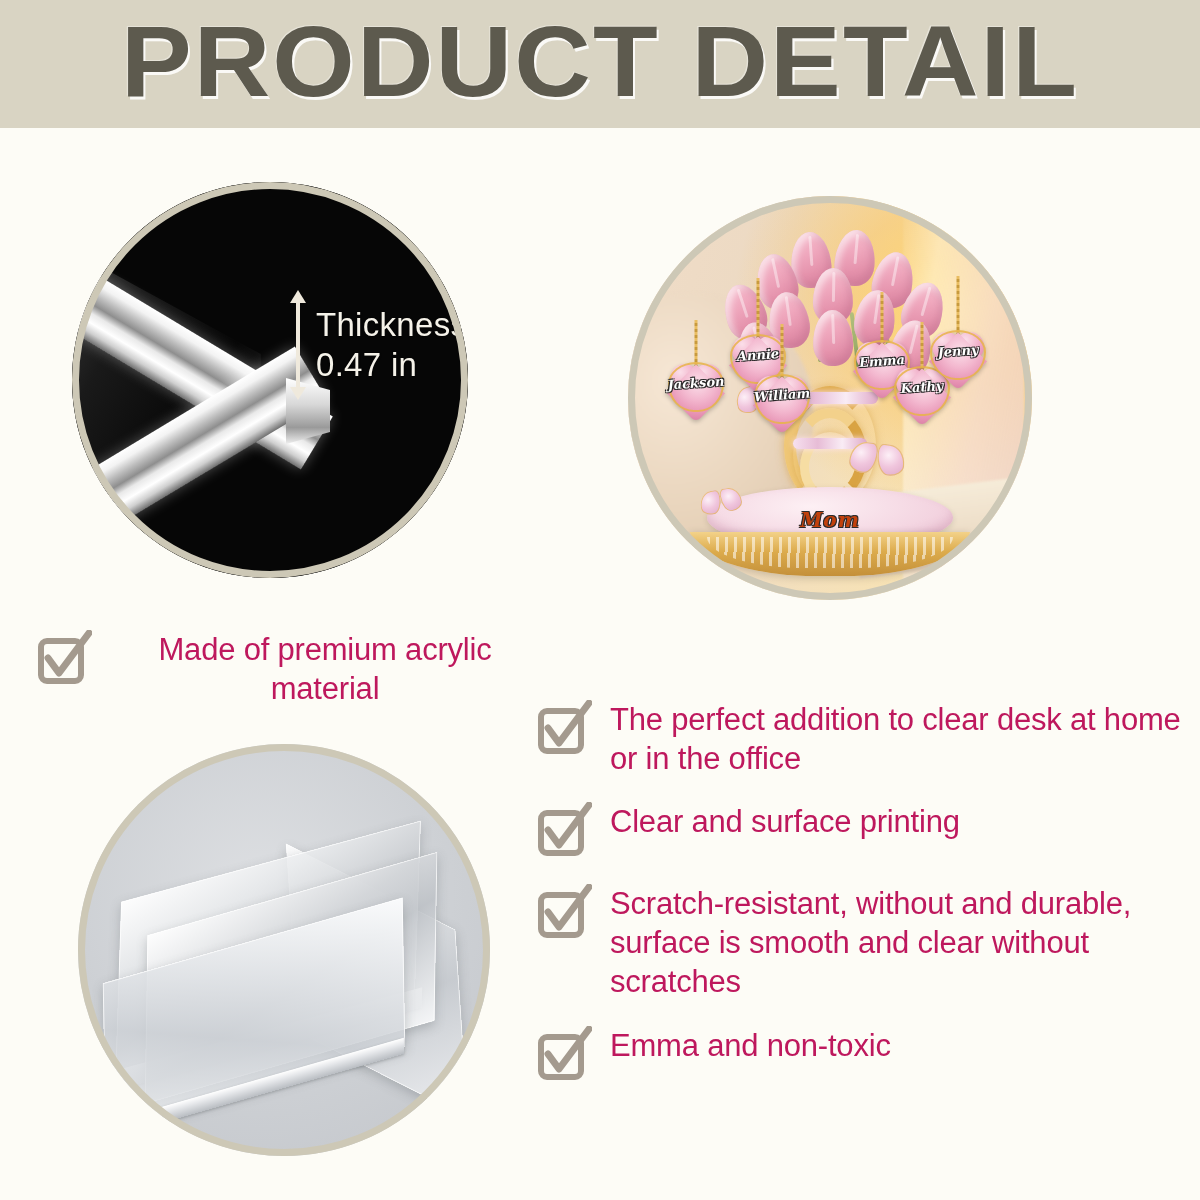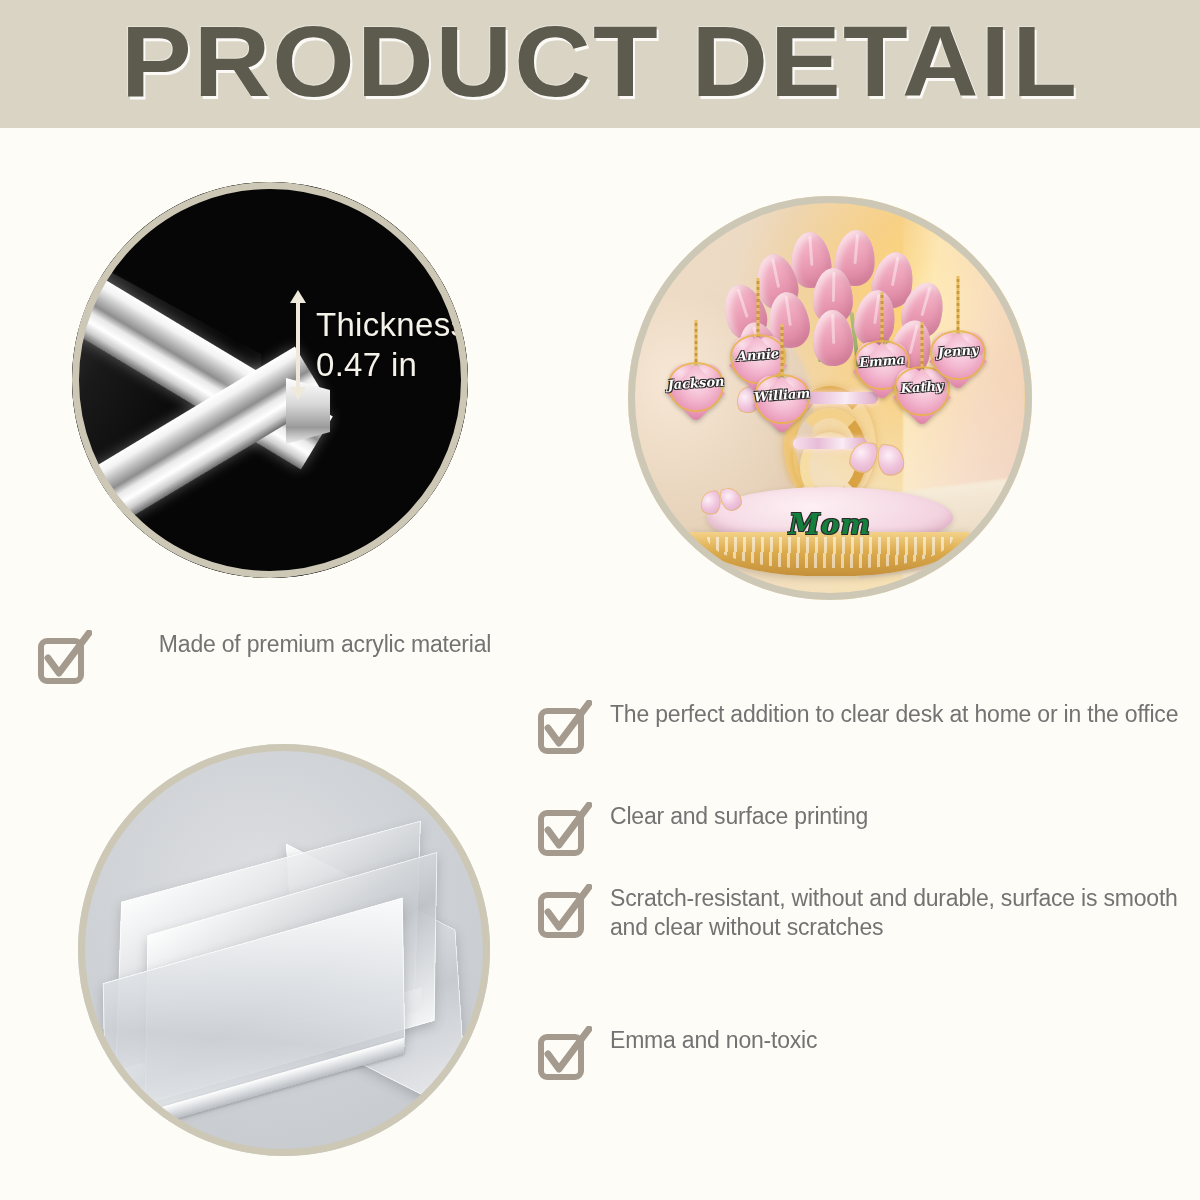--- a/index.html
+++ b/index.html
@@ -231,21 +231,21 @@
   .base-gold::after{
     content:""; position:absolute; inset:12% 6% 18% 6%;
     background: repeating-linear-gradient(92deg, rgba(255,255,255,.55) 0 3px, rgba(255,255,255,0) 3px 9px);
     border-radius: 0 0 40% 40% / 0 0 100% 100%;
   }
   .mom-plaque {
     position:absolute; left:50%; top:26%;
     transform:translateX(-50%);
     font-family: "DejaVu Serif", serif;
     font-style: italic; font-weight: bold;
-    font-size: 28px; color: #15803d;
+    font-size: 20px; color: #c2410c;
     text-shadow: 1px 1px 0 #2b2b2b, -1px 1px 0 #2b2b2b, 1px -1px 0 #2b2b2b, -1px -1px 0 #2b2b2b;
     letter-spacing: 1px;
     white-space: nowrap;
     z-index: 4;
   }
   
   .charm { position: absolute; z-index: 3; }
   .charm .chain {
     position:absolute; left:50%; transform:translateX(-50%);
     width:3px; background: repeating-linear-gradient(180deg,#e9bd62 0 3px,#c89a3c 3px 6px);
@@ -334,22 +334,22 @@
   .bullet { position: absolute; display: flex; align-items: flex-start; gap: 18px; }
   .chk { position: relative; width: 56px; height: 56px; flex: none; }
   .chk .boxline {
     position: absolute; left: 2px; top: 8px;
     width: 46px; height: 46px;
     border: 6px solid #a49a8e;
     border-radius: 9px;
   }
   .chk .mark { position: absolute; left: 0; top: 0; width: 56px; height: 56px; }
   .bullet-text {
-    color: #737373;
-    font-size: 23px;
+    color: #be185d;
+    font-size: 31px;
     line-height: 1.26;
     letter-spacing: -.2px;
   }
   #bullet-material { left: 36px; top: 630px; width: 520px; }
   #bullet-material .bullet-text { text-align: center; width: 430px; }
   #bullet-desk      { left: 536px; top: 700px; width: 660px; }
   #bullet-printing  { left: 536px; top: 802px; width: 660px; }
   #bullet-scratch   { left: 536px; top: 884px; width: 660px; }
   #bullet-safe      { left: 536px; top: 1026px; width: 660px; }
 </style>

